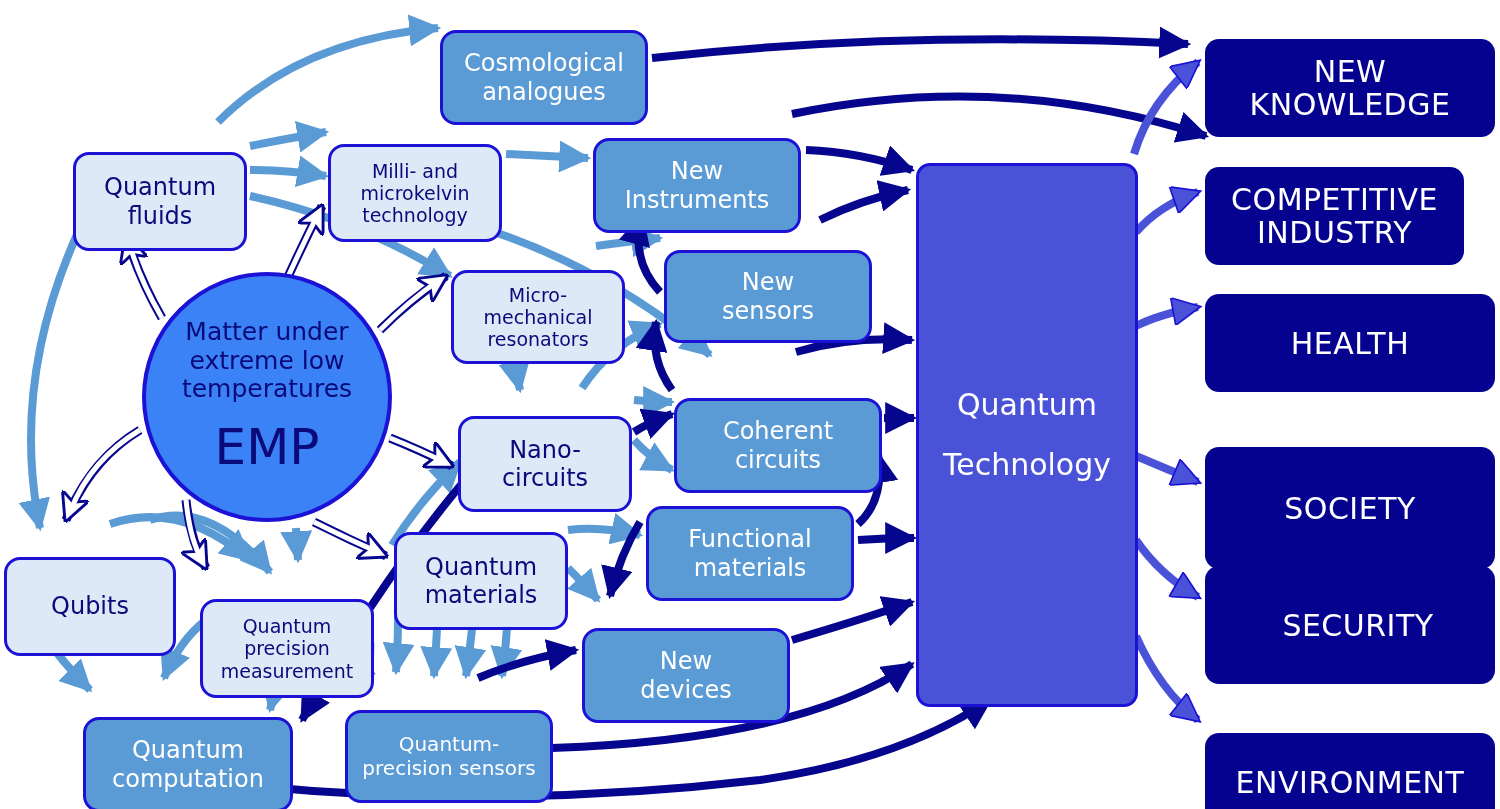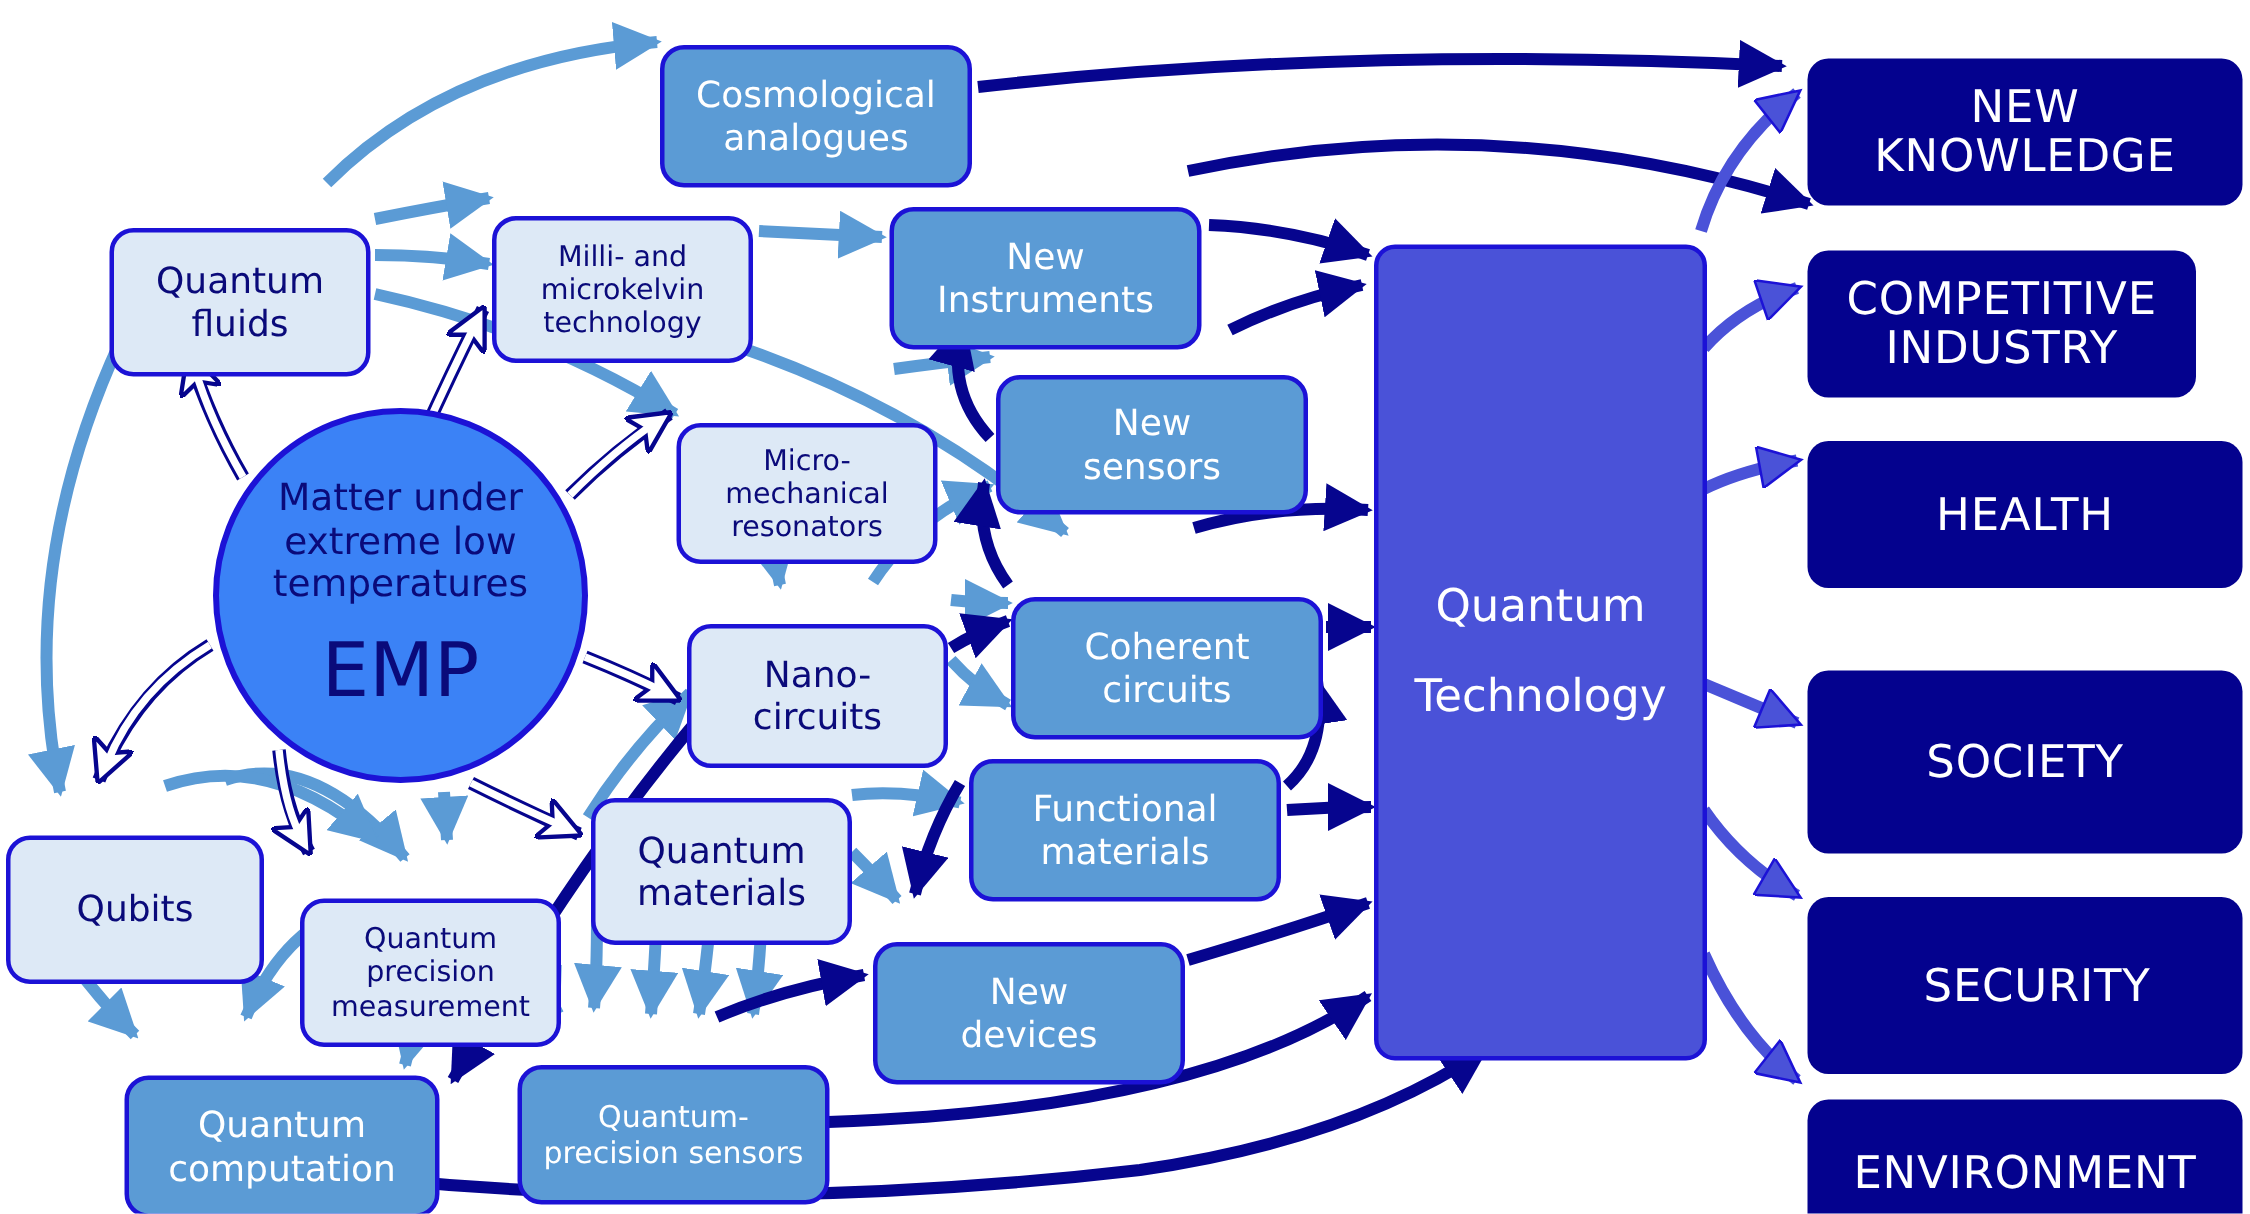--- a/index.html
+++ b/index.html
@@ -128,21 +128,21 @@
 <div class="node out" style="left:1205px;top:141px;width:259px;height:98px;">
     <span>COMPETITIVE
 INDUSTRY</span>
   </div>
 <div class="node out" style="left:1205px;top:268px;width:290px;height:98px;">
     <span>HEALTH</span>
   </div>
 <div class="node out" style="left:1205px;top:421px;width:290px;height:122px;">
     <span>SOCIETY</span>
   </div>
-<div class="node out" style="left:1205px;top:572px;width:290px;height:118px;padding-left:16px;">
+<div class="node out" style="left:1205px;top:540px;width:290px;height:118px;padding-left:16px;">
     <span>SECURITY</span>
   </div>
 <div class="node out" style="left:1205px;top:707px;width:290px;height:98px;">
     <span>ENVIRONMENT</span>
   </div>
 
 <div class="node qt" style="left:916px;top:137px;width:222px;height:544px;">
     <span>Quantum
 Technology</span>
   </div>
@@ -182,21 +182,21 @@
 
 <div class="node pale" style="left:73px;top:126px;width:174px;height:99px;font-size:24px;">
     <span>Quantum
 fluids</span>
   </div>
 <div class="node pale small" style="left:328px;top:118px;width:174px;height:98px;">
     <span>Milli- and
 microkelvin
 technology</span>
   </div>
-<div class="node pale small" style="left:451px;top:256px;width:174px;height:94px;">
+<div class="node pale small" style="left:451px;top:244px;width:174px;height:94px;">
     <span>Micro-
 mechanical
 resonators</span>
   </div>
 <div class="node pale" style="left:458px;top:390px;width:174px;height:96px;font-size:24px;">
     <span>Nano-
 circuits</span>
   </div>
 <div class="node pale" style="left:394px;top:506px;width:174px;height:98px;font-size:24px;">
     <span>Quantum

